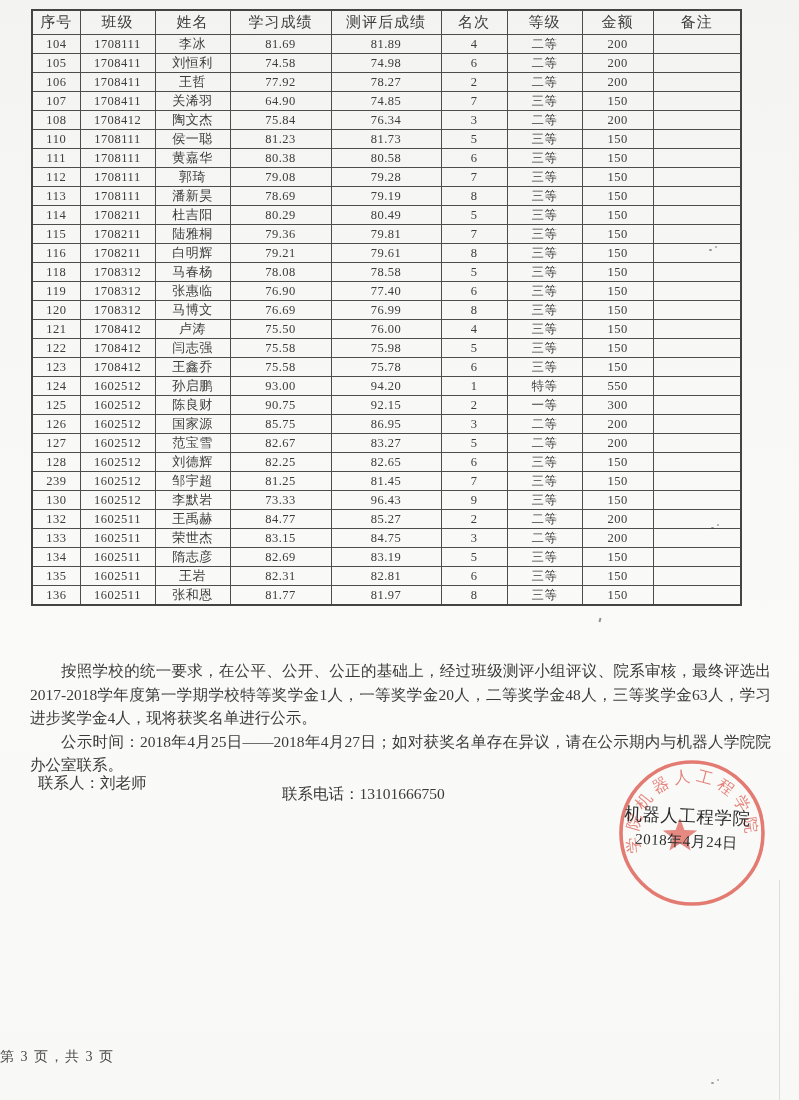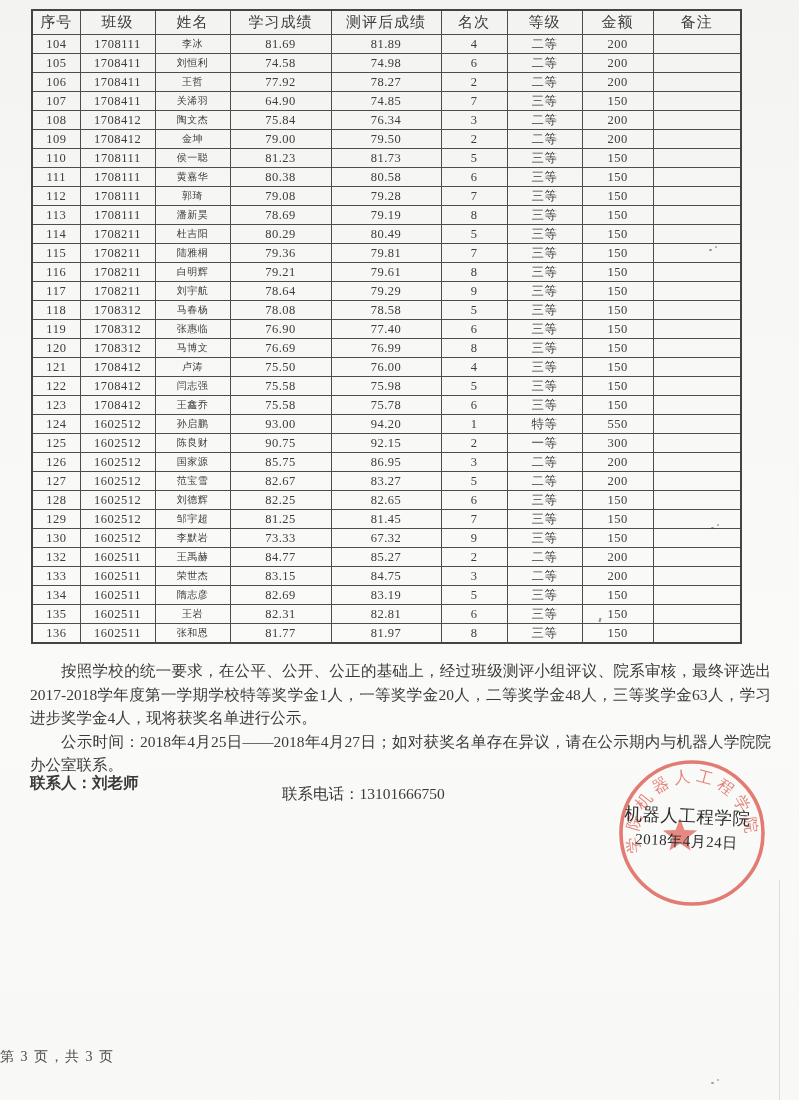--- a/index.html
+++ b/index.html
@@ -13,28 +13,28 @@
     position:absolute;left:31px;top:9px;width:709px;
     border-collapse:collapse;table-layout:fixed;
   }
   table.sch th, table.sch td{
     border:1px solid #4d4d4d;text-align:center;vertical-align:middle;
     color:#3c3c3c;overflow:hidden;white-space:nowrap;
   }
   table.sch{border:2px solid #444;}
   table.sch th{height:21px;font-size:15px;font-weight:normal;letter-spacing:1px;}
   table.sch td{height:18px;font-size:12.5px;line-height:18px;padding:0;letter-spacing:.5px;}
-  table.sch td:nth-child(3){font-size:10px;}
+  table.sch td:nth-child(3){font-size:13px;}
   .body-text{
     position:absolute;left:30px;top:659px;width:741px;
     font-size:15.5px;line-height:23.5px;color:#3a3a3a;text-align:justify;
   }
   .body-text p{margin:0;text-indent:2em;}
   .contact{position:absolute;left:30px;top:773px;width:741px;font-size:15.5px;color:#3a3a3a;}
-  .contact .person{position:absolute;left:0;top:0;font-weight:bold;}
+  .contact .person{position:absolute;left:8px;top:0;}
   .contact .phone{position:absolute;left:252px;top:11px;}
   .stamp-svg{position:absolute;left:612px;top:753px;width:160px;height:160px;z-index:4;opacity:.88;}
   .signature{
     position:absolute;left:598px;top:804px;width:178px;z-index:5;
     text-align:center;color:#2c2c2c;transform:rotate(2.5deg);
   }
   .signature .org{font-size:17.5px;line-height:25px;letter-spacing:.5px;}
   .signature .date{font-size:15px;line-height:24px;letter-spacing:.5px;}
   .footer{
     position:absolute;left:0;top:1048px;width:100%;
@@ -130,31 +130,20 @@
           <td>1708412</td>
           <td>陶文杰</td>
           <td>75.84</td>
           <td>76.34</td>
           <td>3</td>
           <td>二等</td>
           <td>200</td>
           <td></td>
         </tr>
         <tr>
-          <td>109</td>
-          <td>1708412</td>
-          <td>金坤</td>
-          <td>79.00</td>
-          <td>79.50</td>
-          <td>2</td>
-          <td>二等</td>
-          <td>200</td>
-          <td></td>
-        </tr>
-        <tr>
           <td>110</td>
           <td>1708111</td>
           <td>侯一聪</td>
           <td>81.23</td>
           <td>81.73</td>
           <td>5</td>
           <td>三等</td>
           <td>150</td>
           <td></td>
         </tr>
@@ -218,31 +207,20 @@
           <td>1708211</td>
           <td>白明辉</td>
           <td>79.21</td>
           <td>79.61</td>
           <td>8</td>
           <td>三等</td>
           <td>150</td>
           <td></td>
         </tr>
         <tr>
-          <td>117</td>
-          <td>1708211</td>
-          <td>刘宇航</td>
-          <td>78.64</td>
-          <td>79.29</td>
-          <td>9</td>
-          <td>三等</td>
-          <td>150</td>
-          <td></td>
-        </tr>
-        <tr>
           <td>118</td>
           <td>1708312</td>
           <td>马春杨</td>
           <td>78.08</td>
           <td>78.58</td>
           <td>5</td>
           <td>三等</td>
           <td>150</td>
           <td></td>
         </tr>
@@ -350,36 +328,36 @@
           <td>1602512</td>
           <td>刘德辉</td>
           <td>82.25</td>
           <td>82.65</td>
           <td>6</td>
           <td>三等</td>
           <td>150</td>
           <td></td>
         </tr>
         <tr>
-          <td>129</td>
+          <td>239</td>
           <td>1602512</td>
           <td>邹宇超</td>
           <td>81.25</td>
           <td>81.45</td>
           <td>7</td>
           <td>三等</td>
           <td>150</td>
           <td></td>
         </tr>
         <tr>
           <td>130</td>
           <td>1602512</td>
           <td>李默岩</td>
           <td>73.33</td>
-          <td>67.32</td>
+          <td>96.43</td>
           <td>9</td>
           <td>三等</td>
           <td>150</td>
           <td></td>
         </tr>
         <tr>
           <td>132</td>
           <td>1602511</td>
           <td>王禹赫</td>
           <td>84.77</td>

